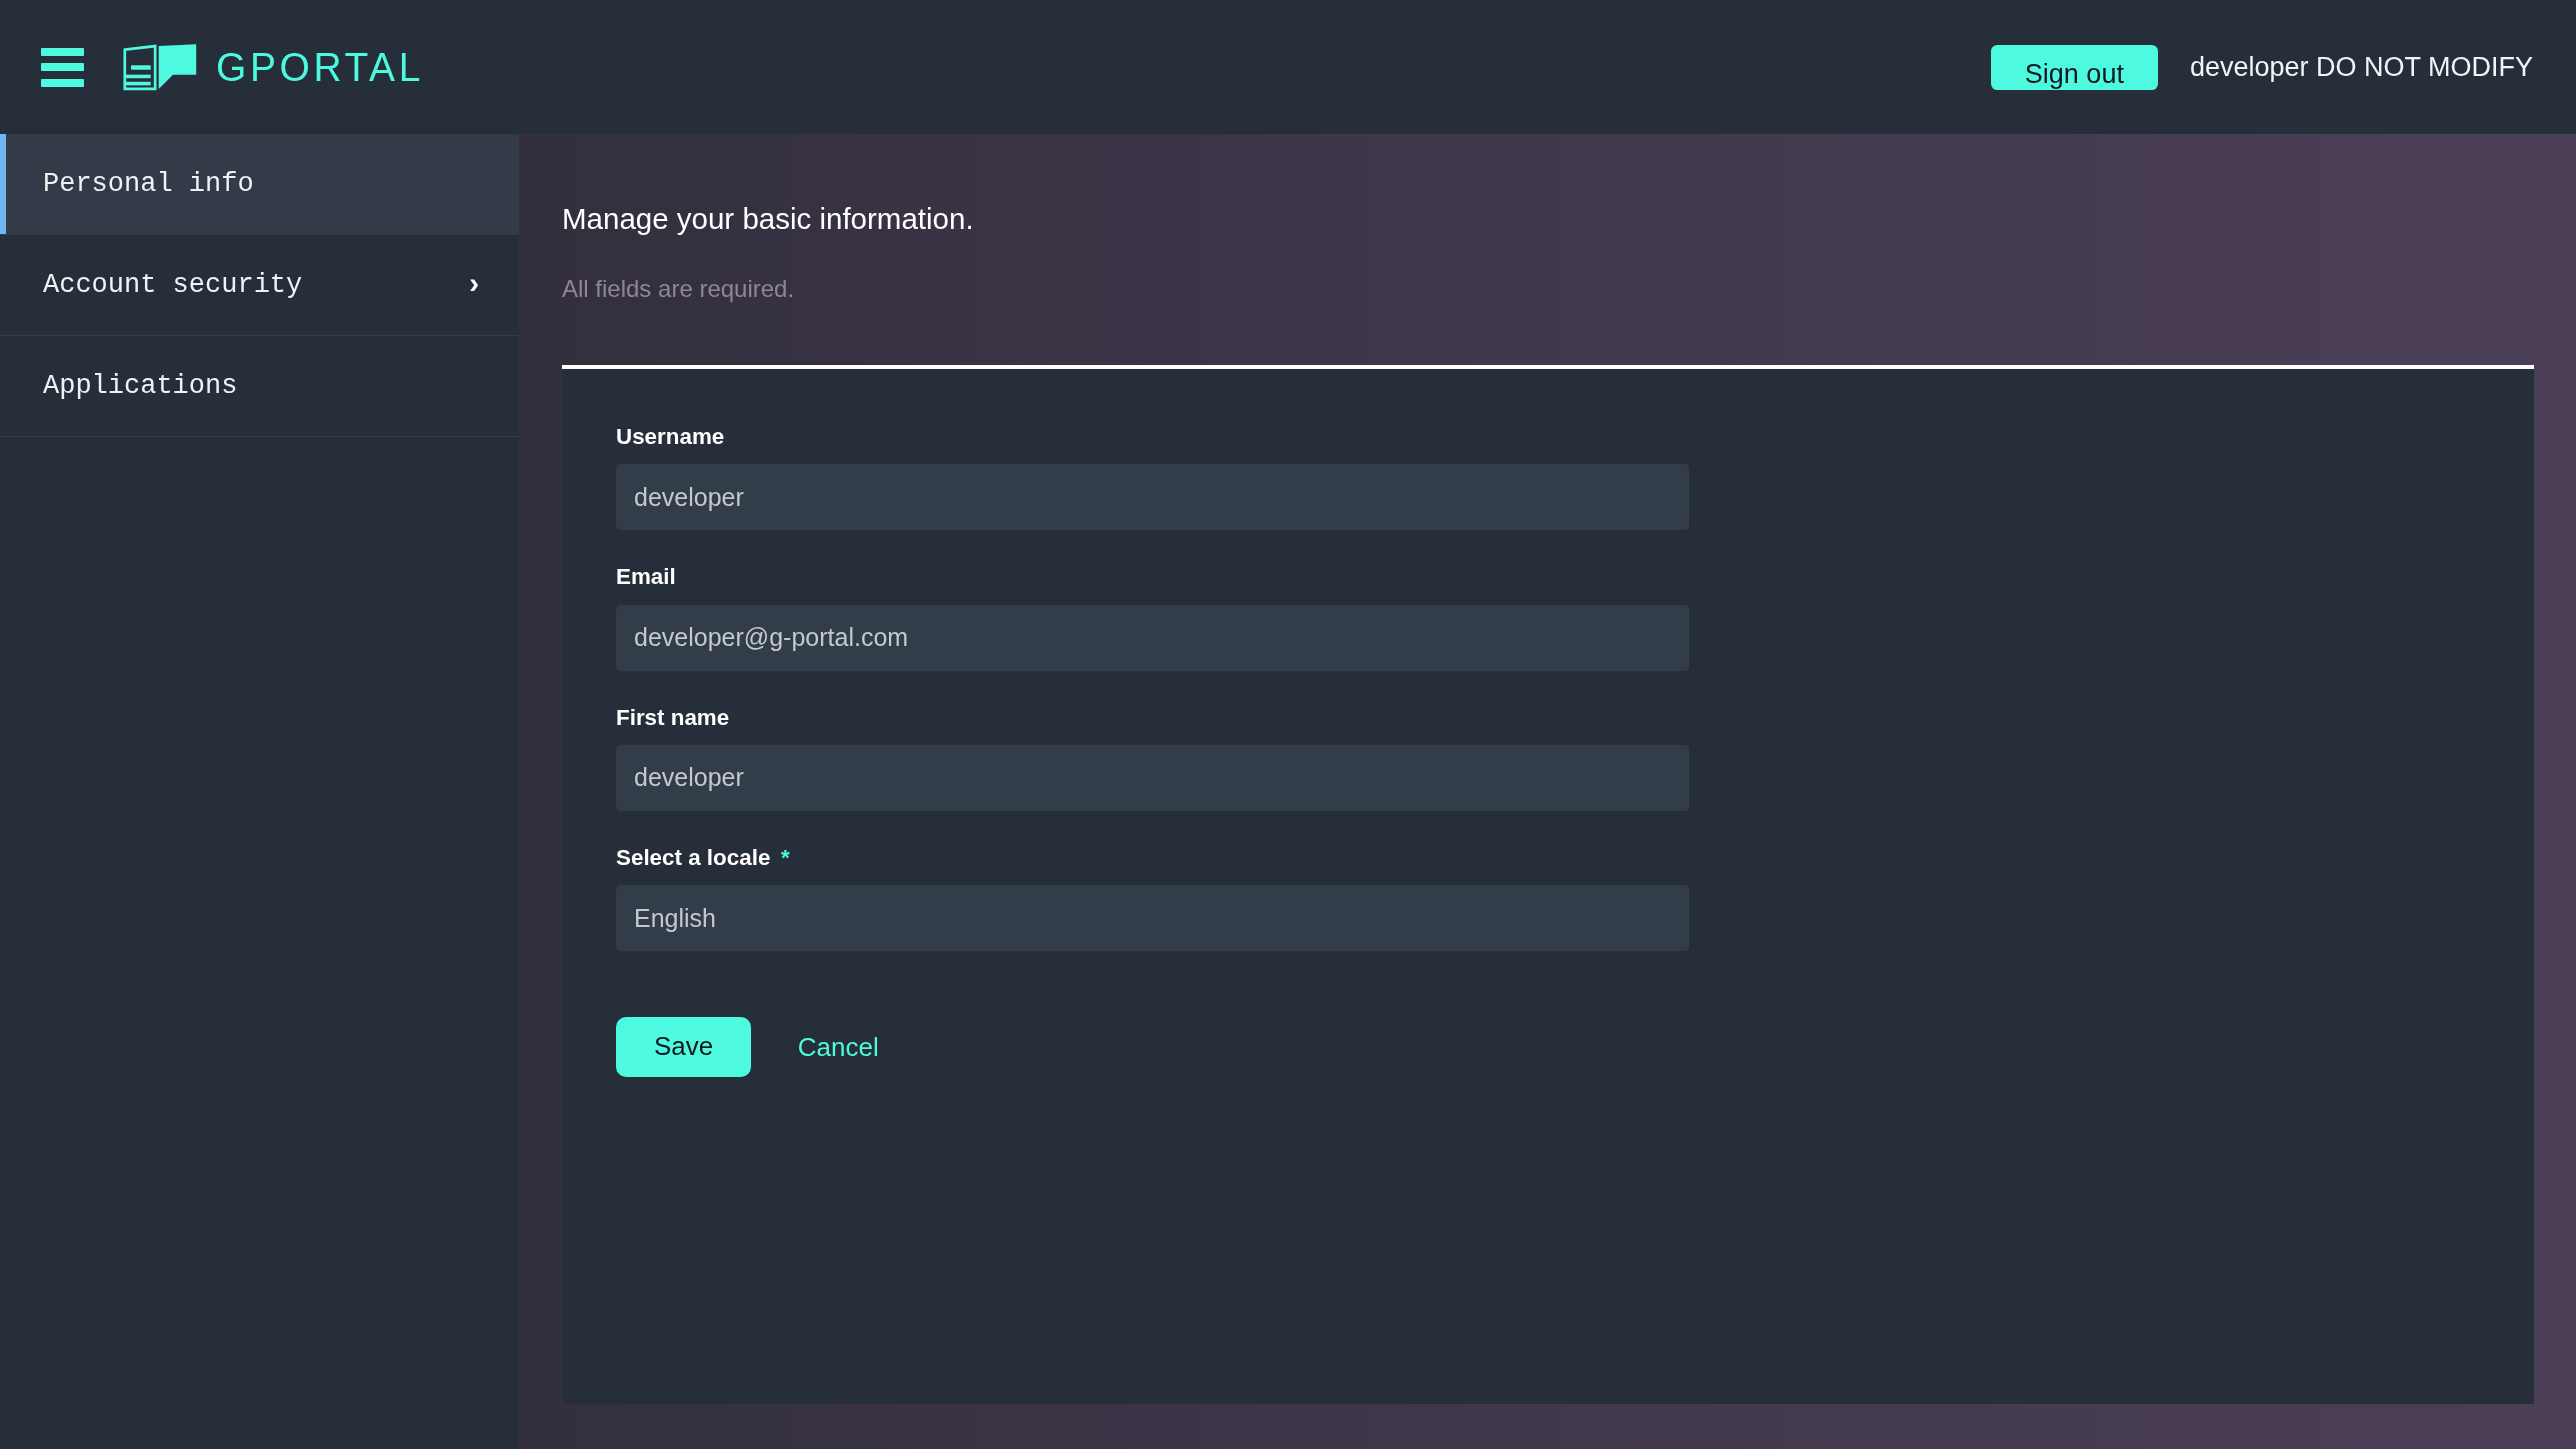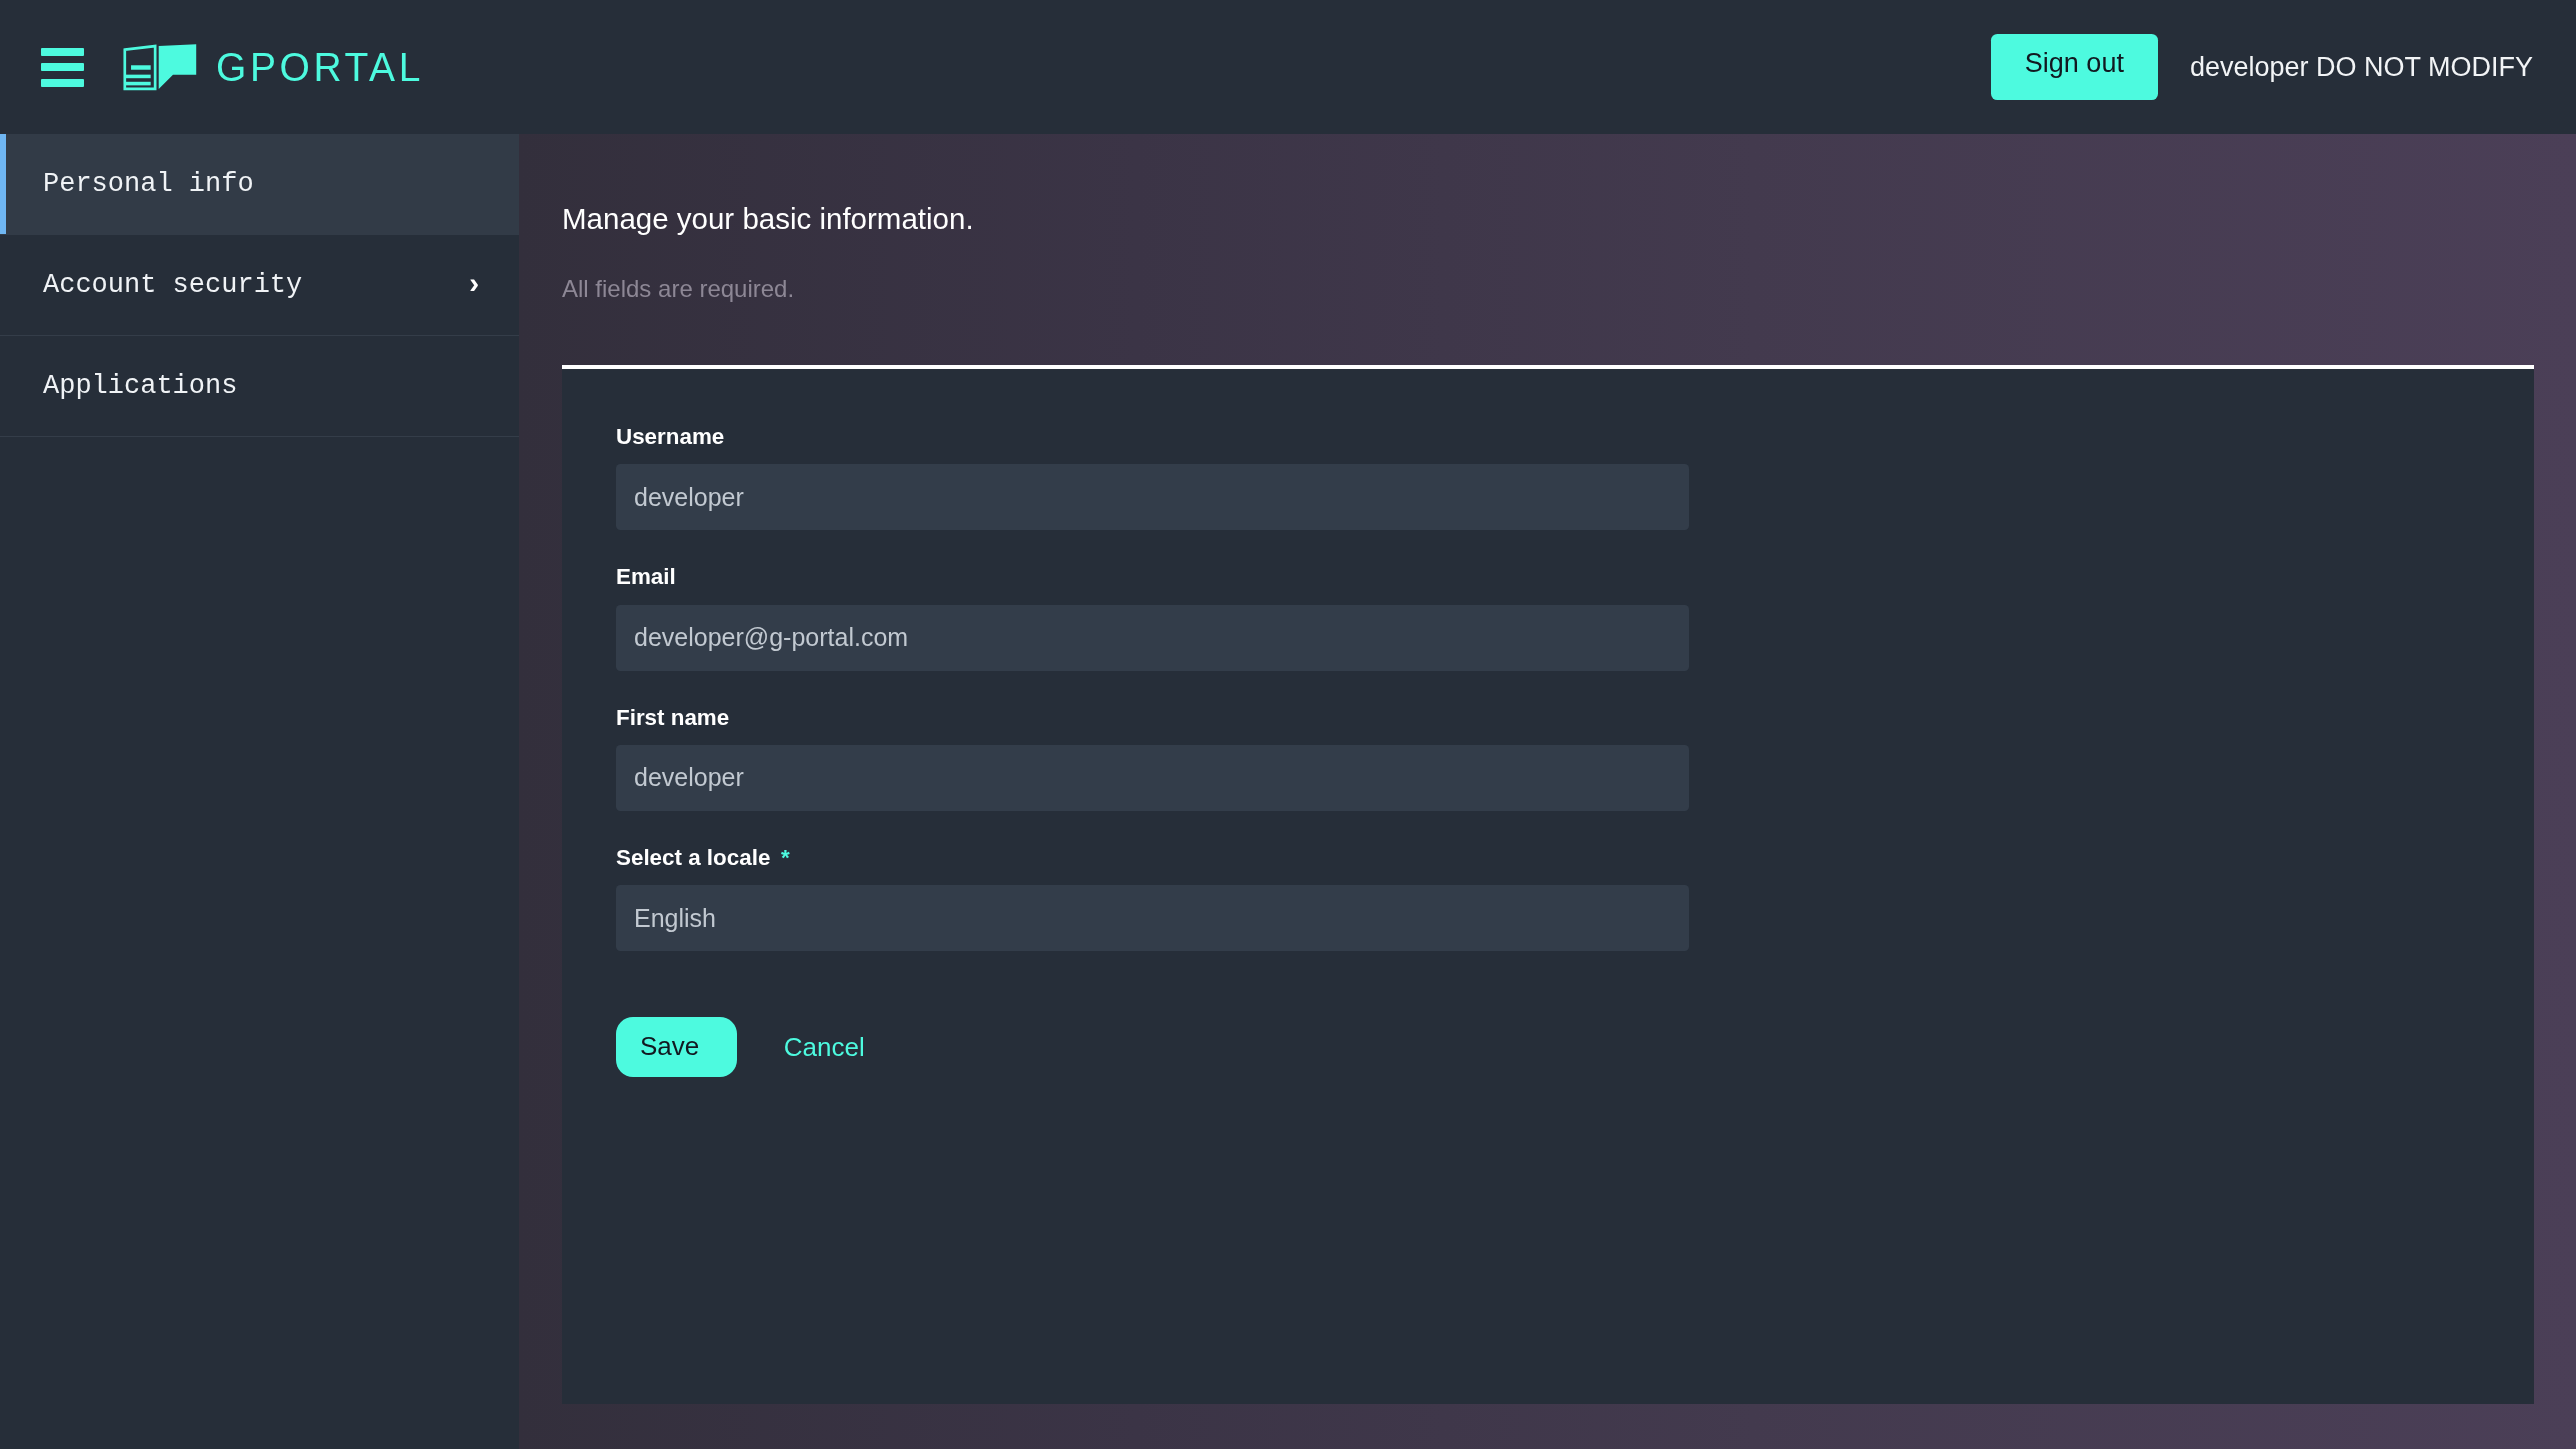--- a/index.html
+++ b/index.html
@@ -68,21 +68,21 @@
     gap: 32px;
   }
 
   .signout-btn {
     background: #4dfadf;
     color: #121820;
     border: none;
     border-radius: 6.3px;
     font-size: 27px;
     font-family: "Liberation Sans", sans-serif;
-    padding: 16px 34px 23px 34px;
+    padding: 16px 34px 2px 34px;
     cursor: pointer;
     line-height: 1;
   }
 
   .user-label {
     color: #f2f4f6;
     font-size: 27px;
     white-space: nowrap;
   }
 
@@ -211,24 +211,24 @@
   .actions {
     margin-top: 66px;
     display: flex;
     align-items: center;
     gap: 34px;
   }
   .save-btn {
     background: #4dfadf;
     color: #121820;
     border: none;
-    border-radius: 17px;
+    border-radius: 10px;
     font-size: 26px;
     font-family: "Liberation Sans", sans-serif;
-    padding: 16px 38px 18px 24px;
+    padding: 16px 38px 18px 38px;
     cursor: pointer;
     line-height: 1;
   }
   .cancel-btn {
     background: none;
     border: none;
     color: #4dfadf;
     font-size: 26px;
     font-family: "Liberation Sans", sans-serif;
     cursor: pointer;

